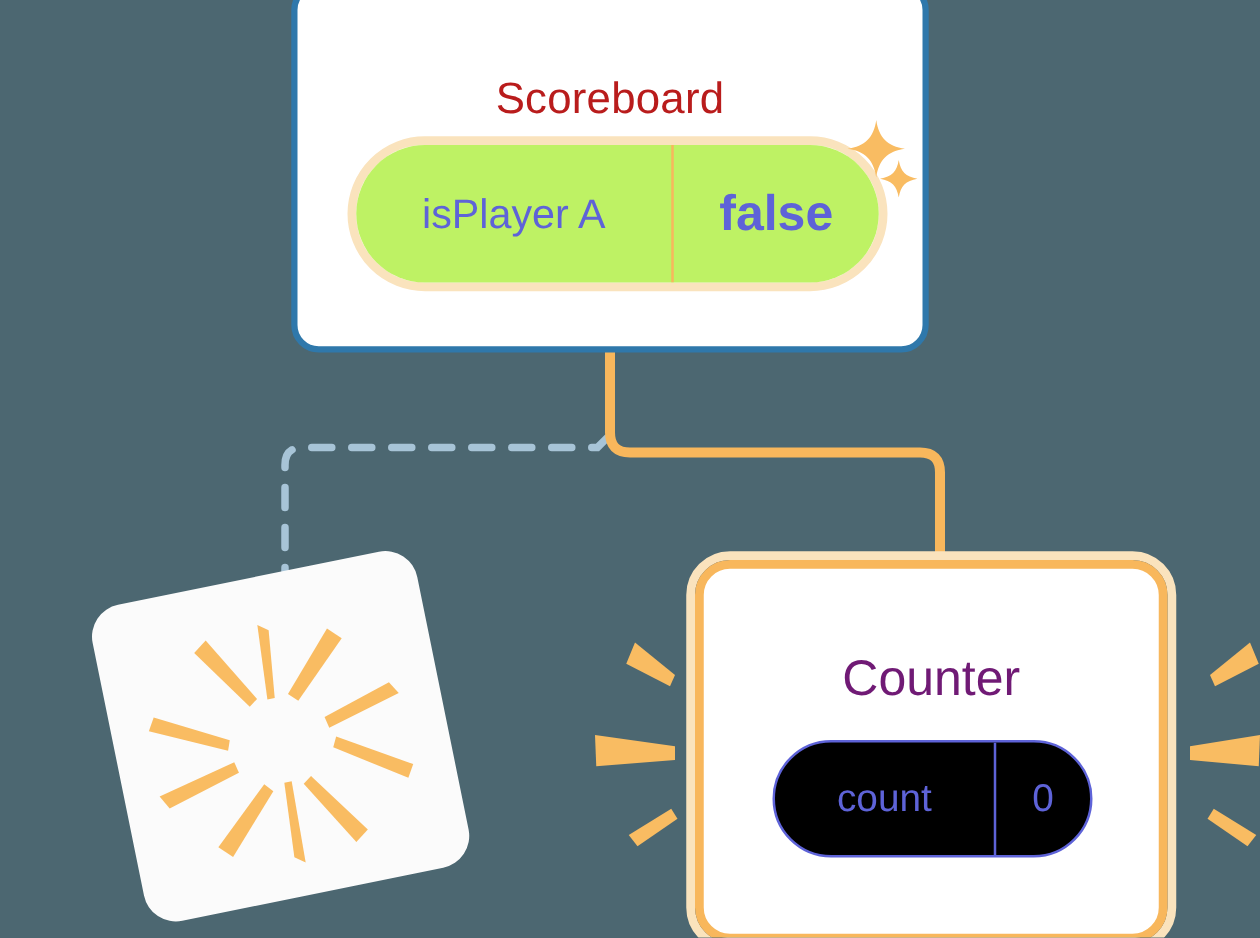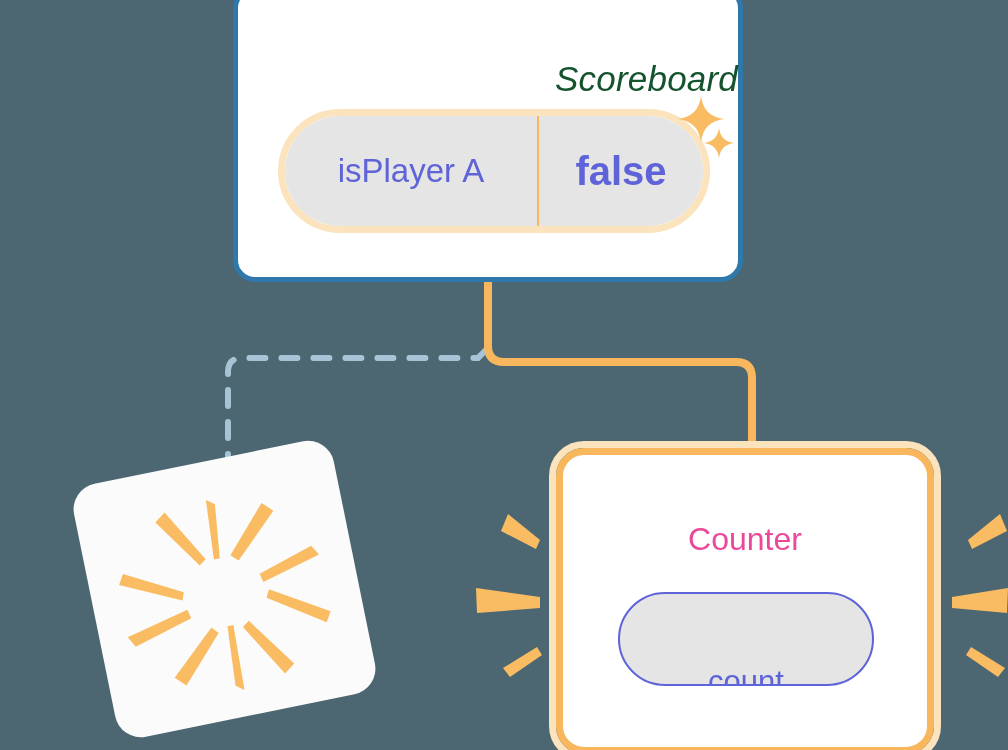--- a/index.html
+++ b/index.html
@@ -36,25 +36,24 @@
     border: 5px solid #2f78ab;
     border-radius: 22px;
     box-sizing: border-box;
     z-index: 6;
   }
   #scoreboard-title {
     position: absolute;
     left: 0;
     right: 0;
     top: 68px;
-    text-align: right;
-    color: #14532d;
+    text-align: center;
+    color: #b91c1c;
     font-size: 35px;
     letter-spacing: 0.2px;
-    font-style: italic;
   }
 
   
   #scoreboard-pill-wrap {
     position: absolute;
     left: 47px;
     top: 125px;
     width: 418px;
     height: 110px;
   }
@@ -64,21 +63,21 @@
     border-radius: 999px;
     border: 7px solid #fae3bd;
     box-sizing: border-box;
   }
   #scoreboard-pill {
     position: absolute;
     inset: 0;
     border: 5px solid #f7b köp;
     border-radius: 999px;
     box-sizing: border-box;
-    background: #e5e5e5;
+    background: #bef264;
     display: flex;
     align-items: stretch;
     overflow: hidden;
   }
   #scoreboard-pill {
     border-color: #f8b75c;
   }
   .pill-cell {
     display: flex;
     align-items: center;
@@ -131,36 +130,35 @@
     border-radius: 35px;
     box-sizing: border-box;
     z-index: 5;
   }
   #counter-title {
     position: absolute;
     left: 0;
     right: 0;
     top: 66px;
     text-align: center;
-    color: #ec4899;
-    font-size: 32px;
+    color: #701a75;
+    font-size: 40px;
   }
   #counter-pill {
     position: absolute;
     left: 55px;
     top: 137px;
     width: 256px;
     height: 94px;
     border: 2px solid #5e63d8;
     border-radius: 999px;
     box-sizing: border-box;
-    background: #e5e5e5;
+    background: #000000;
     display: flex;
     overflow: hidden;
-    flex-direction: column;
   }
   #ct-key { flex: 0 0 175px; font-size: 31px; }
   #ct-divider { flex: 0 0 2px; background: #5e63d8; }
   #ct-value { flex: 1 1 auto; font-size: 31px; }
 
   
   #blank-card {
     position: absolute;
     left: 92px;
     top: 460px;

